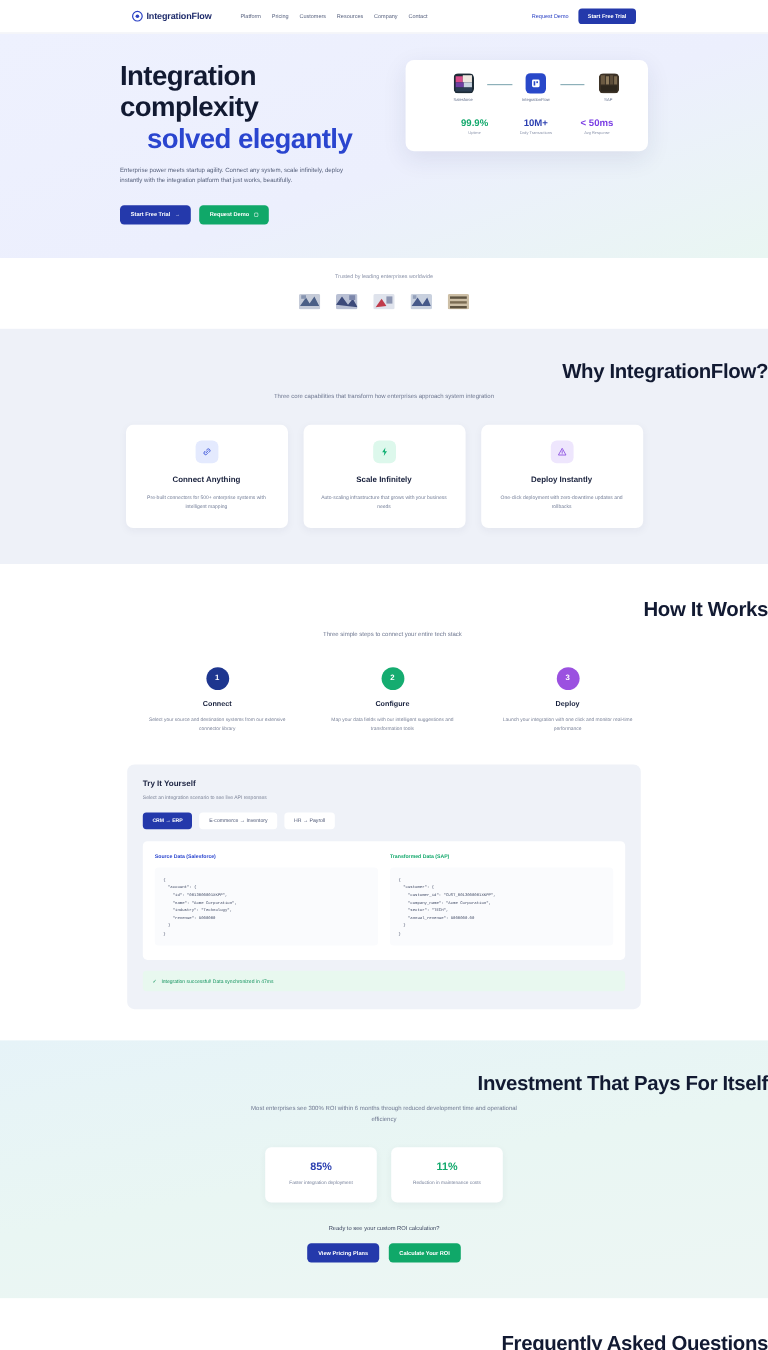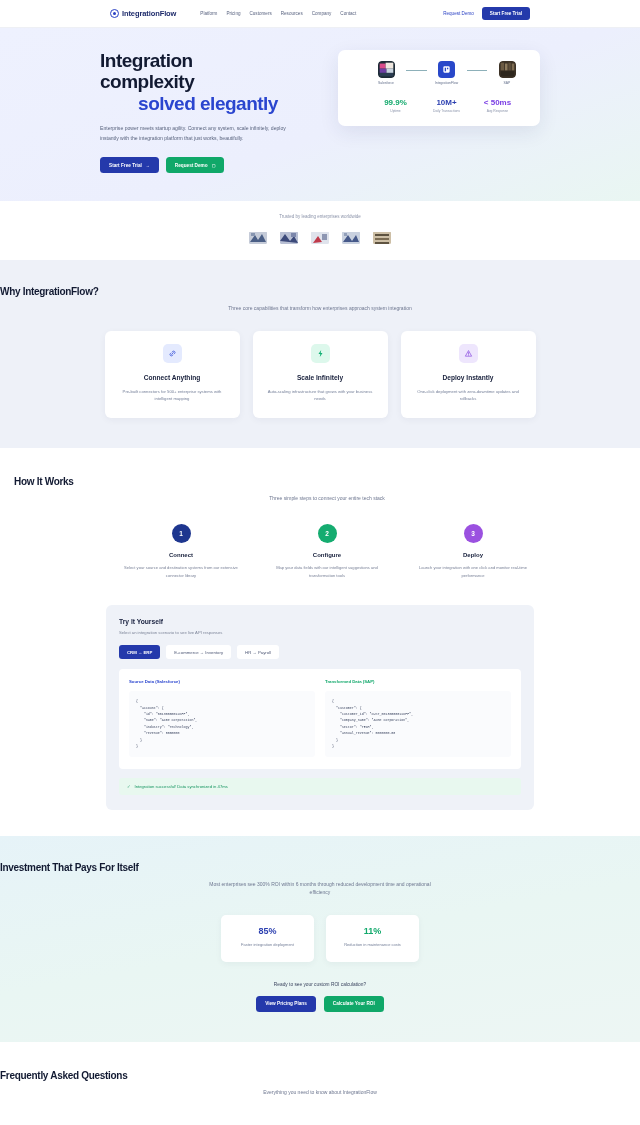--- a/index.html
+++ b/index.html
@@ -39,21 +39,21 @@
     padding: 4px 8px; border-radius: 3px; border: none;
   }
   
   .hero {
     background: linear-gradient(160deg, #eef1fe 0%, #eceffd 55%, #e9f6f2 100%);
     padding: 22px 0 28px 0;
     display: flex; justify-content: center;
   }
   .hero-inner { width: 440px; display: flex; gap: 22px; align-items: flex-start; }
   .hero-left { width: 216px; }
-  .hero-h1 { font-size: 19px; line-height: 1.13; font-weight: bold; color: #121a32; letter-spacing: -0.5px; }
+  .hero-h1 { font-size: 23px; line-height: 1.13; font-weight: bold; color: #121a32; letter-spacing: -0.5px; }
   .hero-h1 .accent { color: #2a45cf; display:block;text-align:center; }
   .hero-p { font-size: 5.1px; line-height: 1.85; color: #555f7a; margin-top: 10px; width: 205px; }
   .hero-btns { display: flex; gap: 7px; margin-top: 14px; }
   .btn {
     border: none; border-radius: 3.5px; font-size: 4.7px; font-weight: bold;
     color: #fff; padding: 5.5px 9px; display: inline-flex; align-items: center; gap: 4px;
   }
   .btn-primary { background: #2439ab; }
   .btn-green { background: #10a869; }
   .btn-ico { font-size: 4px; opacity: .9; }
@@ -77,21 +77,21 @@
   .c-green { color: #12a96c; }
   .c-indigo { color: #2b3fb0; }
   .c-violet { color: #7b3fe4; }
   
   .trust { background: #fff; padding: 13px 0 16px 0; text-align: center; }
   .trust-t { font-size: 4.5px; color: #8b93a9; }
   .trust-logos { display: flex; justify-content: center; gap: 13px; margin-top: 12px; }
   .logo-box { width: 18px; height: 13px; border-radius: 1.5px; overflow:hidden; }
   
   .why { background: #eef1f8; padding: 26px 0 30px 0; }
-  .sec-h { font-size: 10px; font-weight: bold; text-align: left; color: #121a32; letter-spacing: -0.3px; }
+  .sec-h { font-size: 17px; font-weight: bold; text-align: right; color: #121a32; letter-spacing: -0.3px; }
   .sec-sub { font-size: 5px; color: #6e7790; text-align: center; margin: 7px auto 0 auto; width: 225px; line-height: 1.75; }
   .cards3 { display: flex; justify-content: center; gap: 13px; margin-top: 18px; }
   .fcard {
     width: 135px; background: #fff; border-radius: 6px; padding: 13px 12px 15px 12px;
     text-align: center; box-shadow: 0 2px 7px rgba(30,40,80,.05);
   }
   .fico { width: 19px; height: 19px; border-radius: 5px; margin: 0 auto; display:flex; align-items:center; justify-content:center; }
   .fico-blue { background: #e4eafe; }
   .fico-green { background: #ddf8ec; }
   .fico-purple { background: #eee6fd; }

